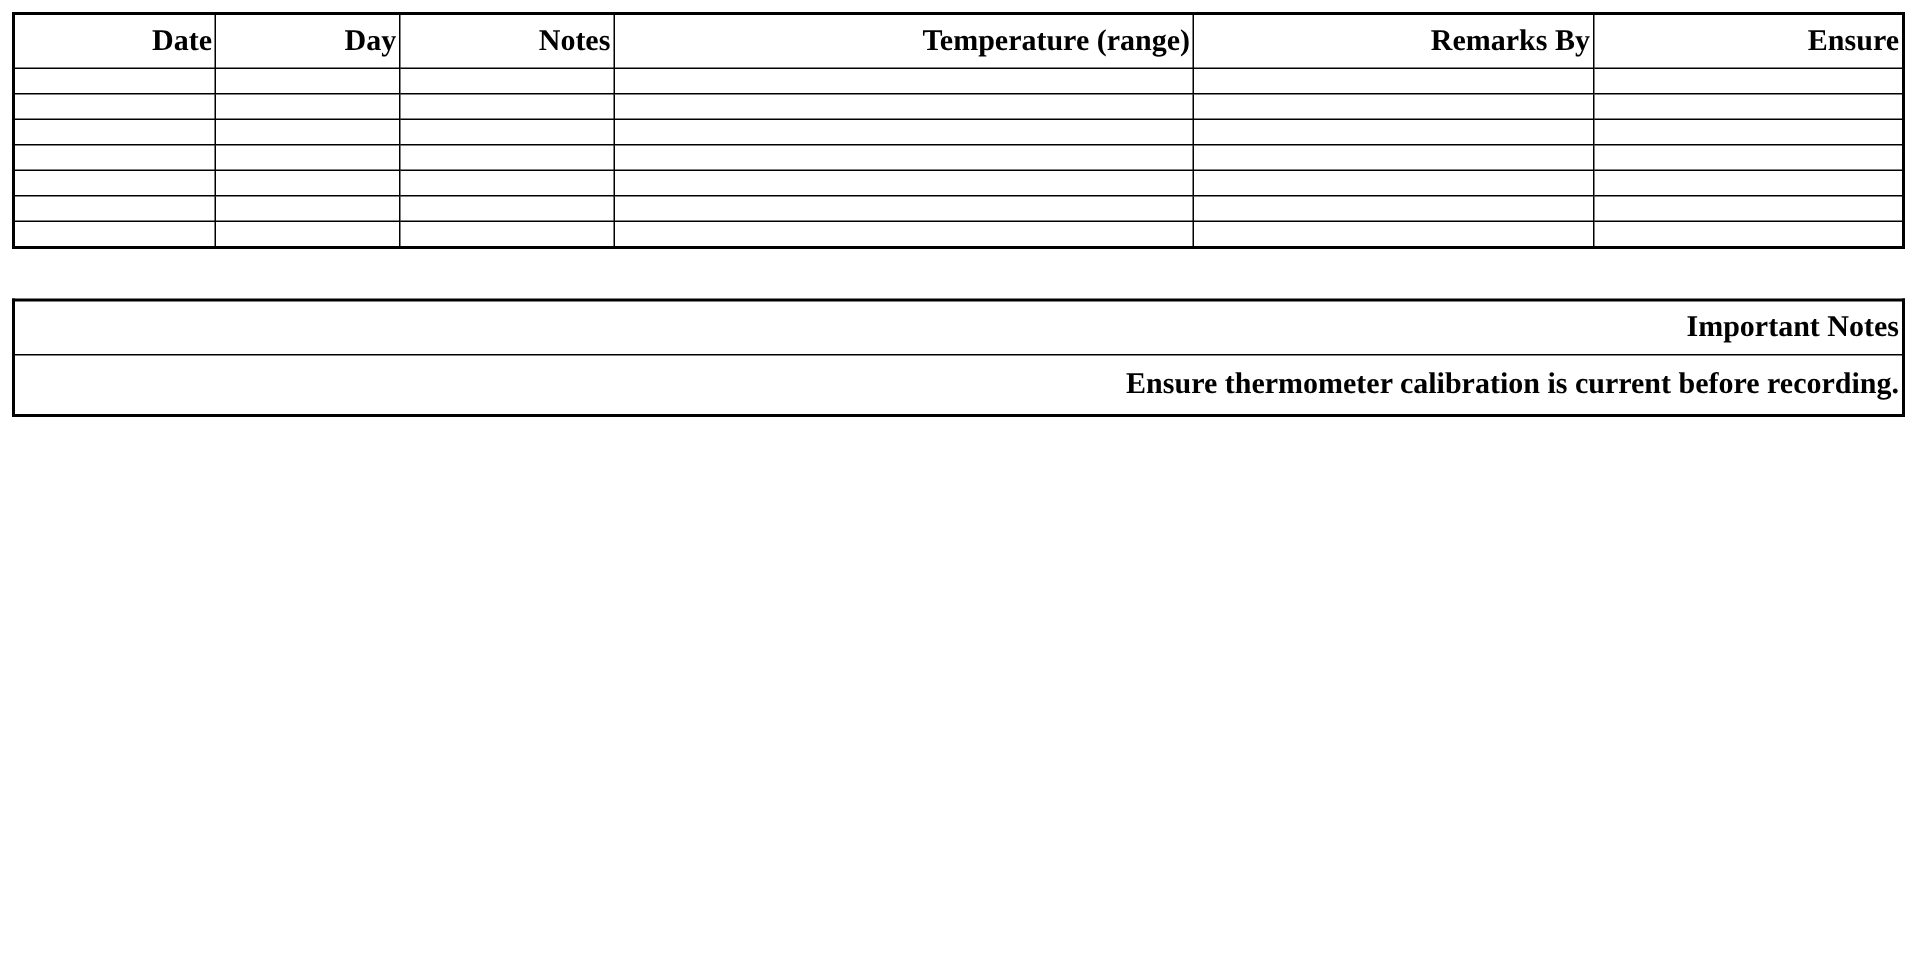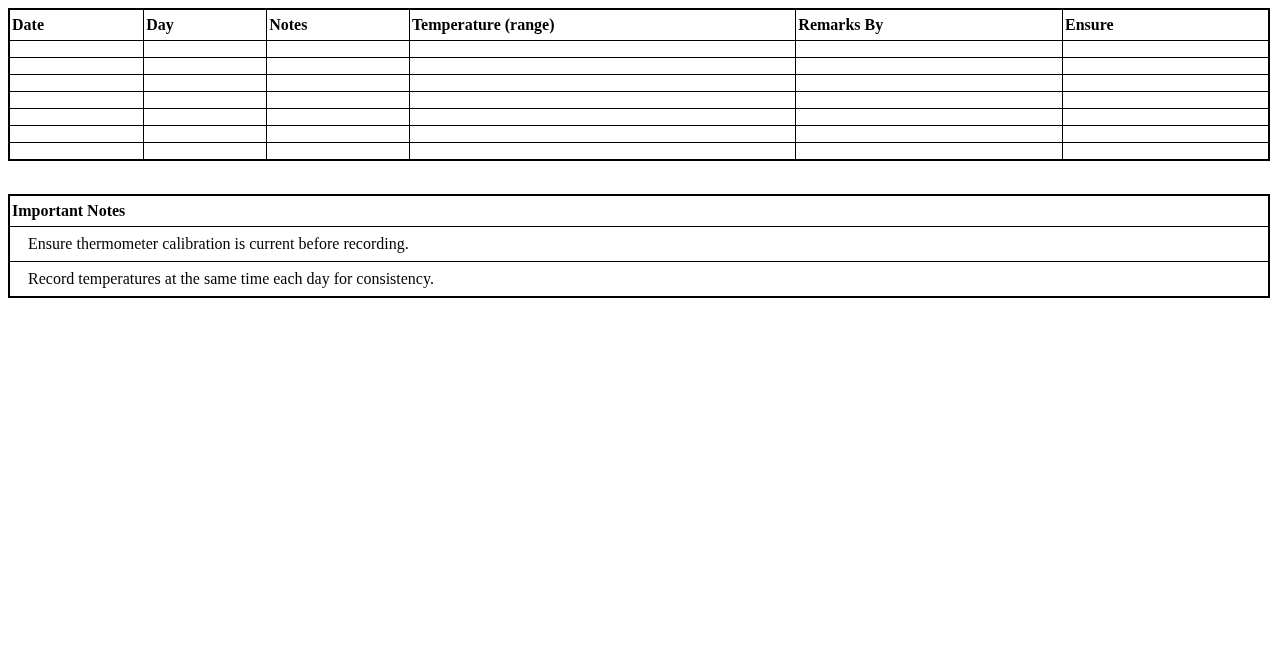--- a/index.html
+++ b/index.html
@@ -12,23 +12,23 @@
     color: #000000;
   }
   table {
     width: 100%;
     border-collapse: collapse;
     table-layout: fixed;
     border: 2px solid #000000;
   }
   th, td {
     border: 1px solid #000000;
-    text-align: left;
+    text-align: right;
     vertical-align: middle;
-    font-size: 16px;
+    font-size: 20px;
     color: #000000;
     overflow: hidden;
   }
   .log-table th {
     font-weight: bold;
     padding: 6px 2px;
   }
   .log-table td.empty-cell {
     height: 16px;
     padding: 0;
@@ -41,22 +41,22 @@
   .col-remarks  { width: 16.39%; }
 
   .notes-table {
     margin-top: 33px;
   }
   .notes-table th {
     font-weight: bold;
     padding: 6px 2px;
   }
   .notes-table td {
-    padding: 8px 18px;
-    font-weight: normal;
+    padding: 8px 2px;
+    font-weight: bold;
   }
 </style>
 </head>
 <body>
 
 <table class="log-table">
   <colgroup>
     <col class="col-date">
     <col class="col-day">
     <col class="col-time">
@@ -137,17 +137,14 @@
 <table class="notes-table">
   <thead>
     <tr>
       <th>Important Notes</th>
     </tr>
   </thead>
   <tbody>
     <tr>
       <td>Ensure thermometer calibration is current before recording.</td>
     </tr>
-    <tr>
-      <td>Record temperatures at the same time each day for consistency.</td>
-    </tr>
   </tbody>
 </table>
 
 </body></html>

